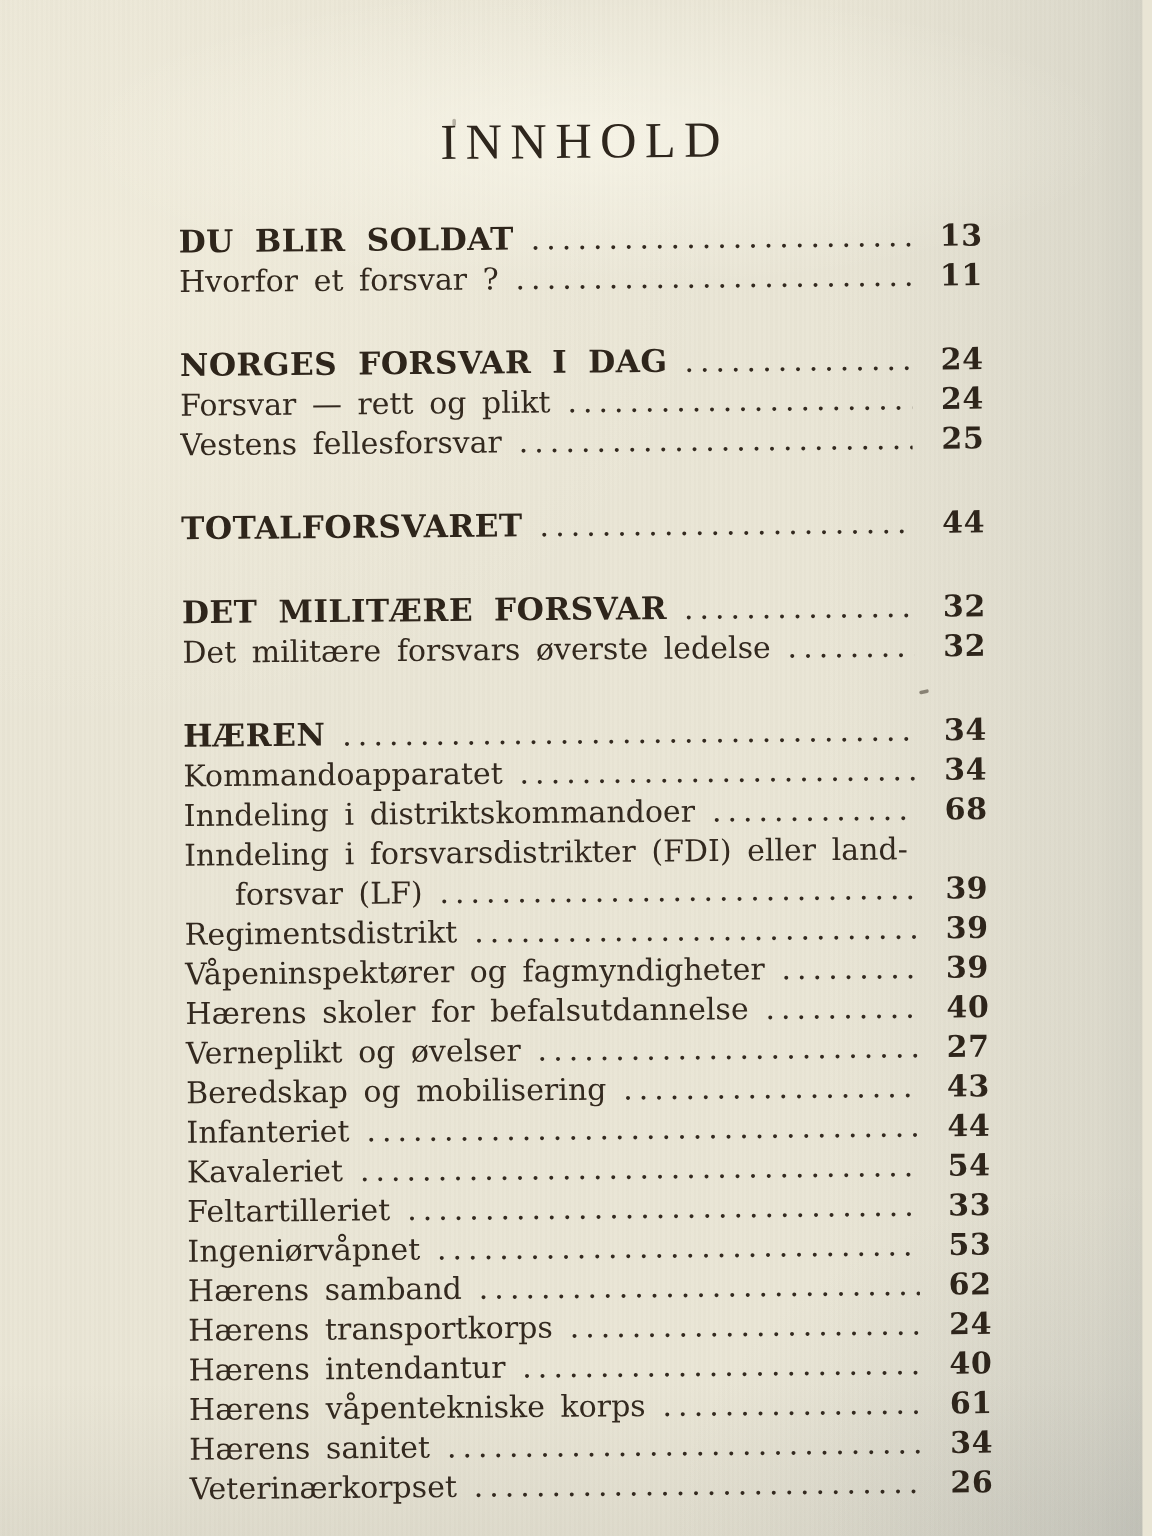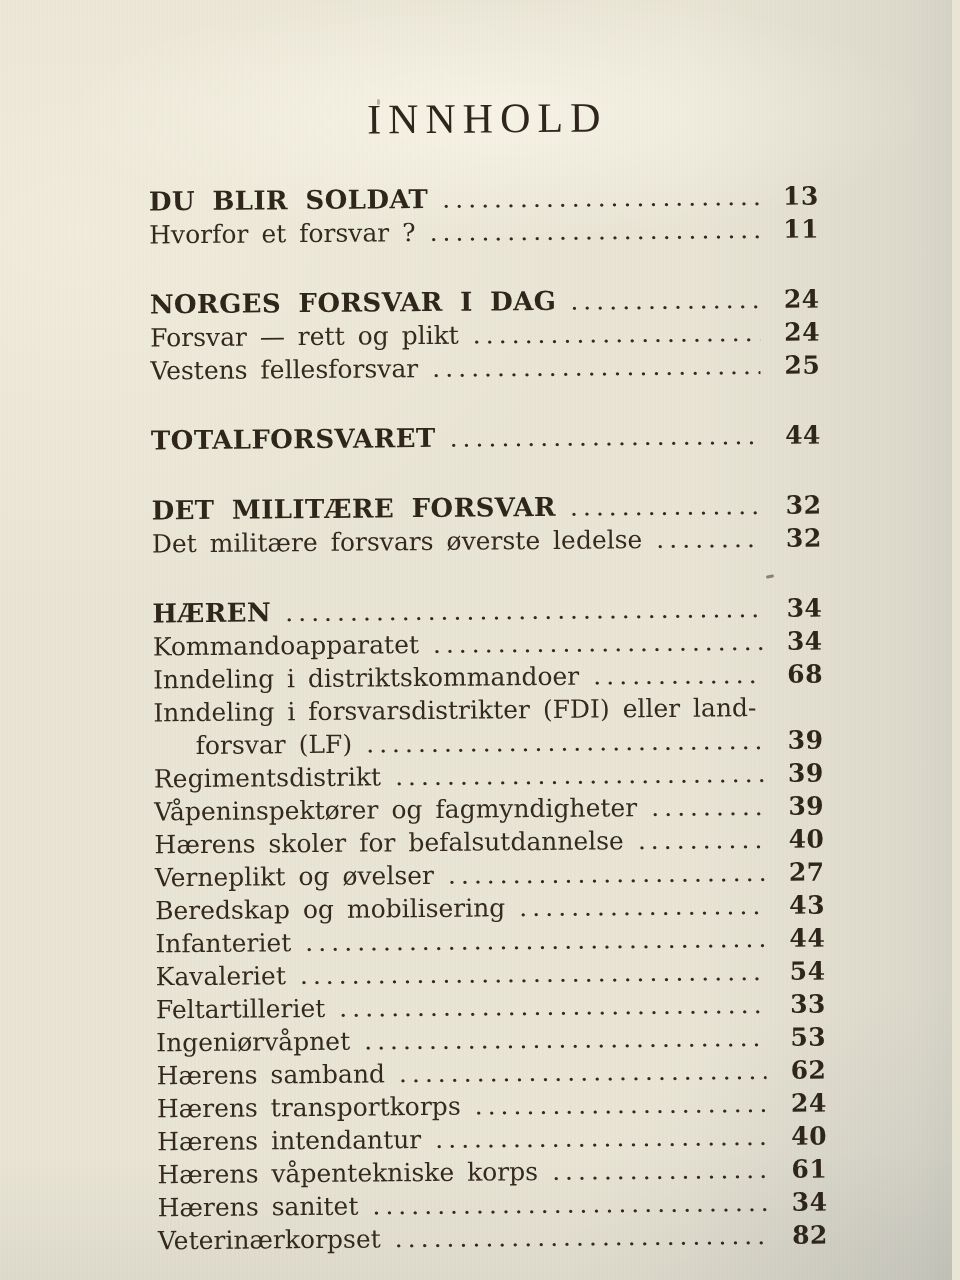--- a/index.html
+++ b/index.html
@@ -239,19 +239,19 @@
     <span class="pagenum">61</span>
   </div>
         <div class="row">
     <span class="label">Hærens sanitet</span>
     <span class="leader"></span>
     <span class="pagenum">34</span>
   </div>
         <div class="row">
     <span class="label">Veterinærkorpset</span>
     <span class="leader"></span>
-    <span class="pagenum">82</span>
+    <span class="pagenum">26</span>
   </div>
       </div>
   </div>
   <div class="speck s1"></div>
   <div class="speck s2"></div>
 </div>
 
 </body></html>

